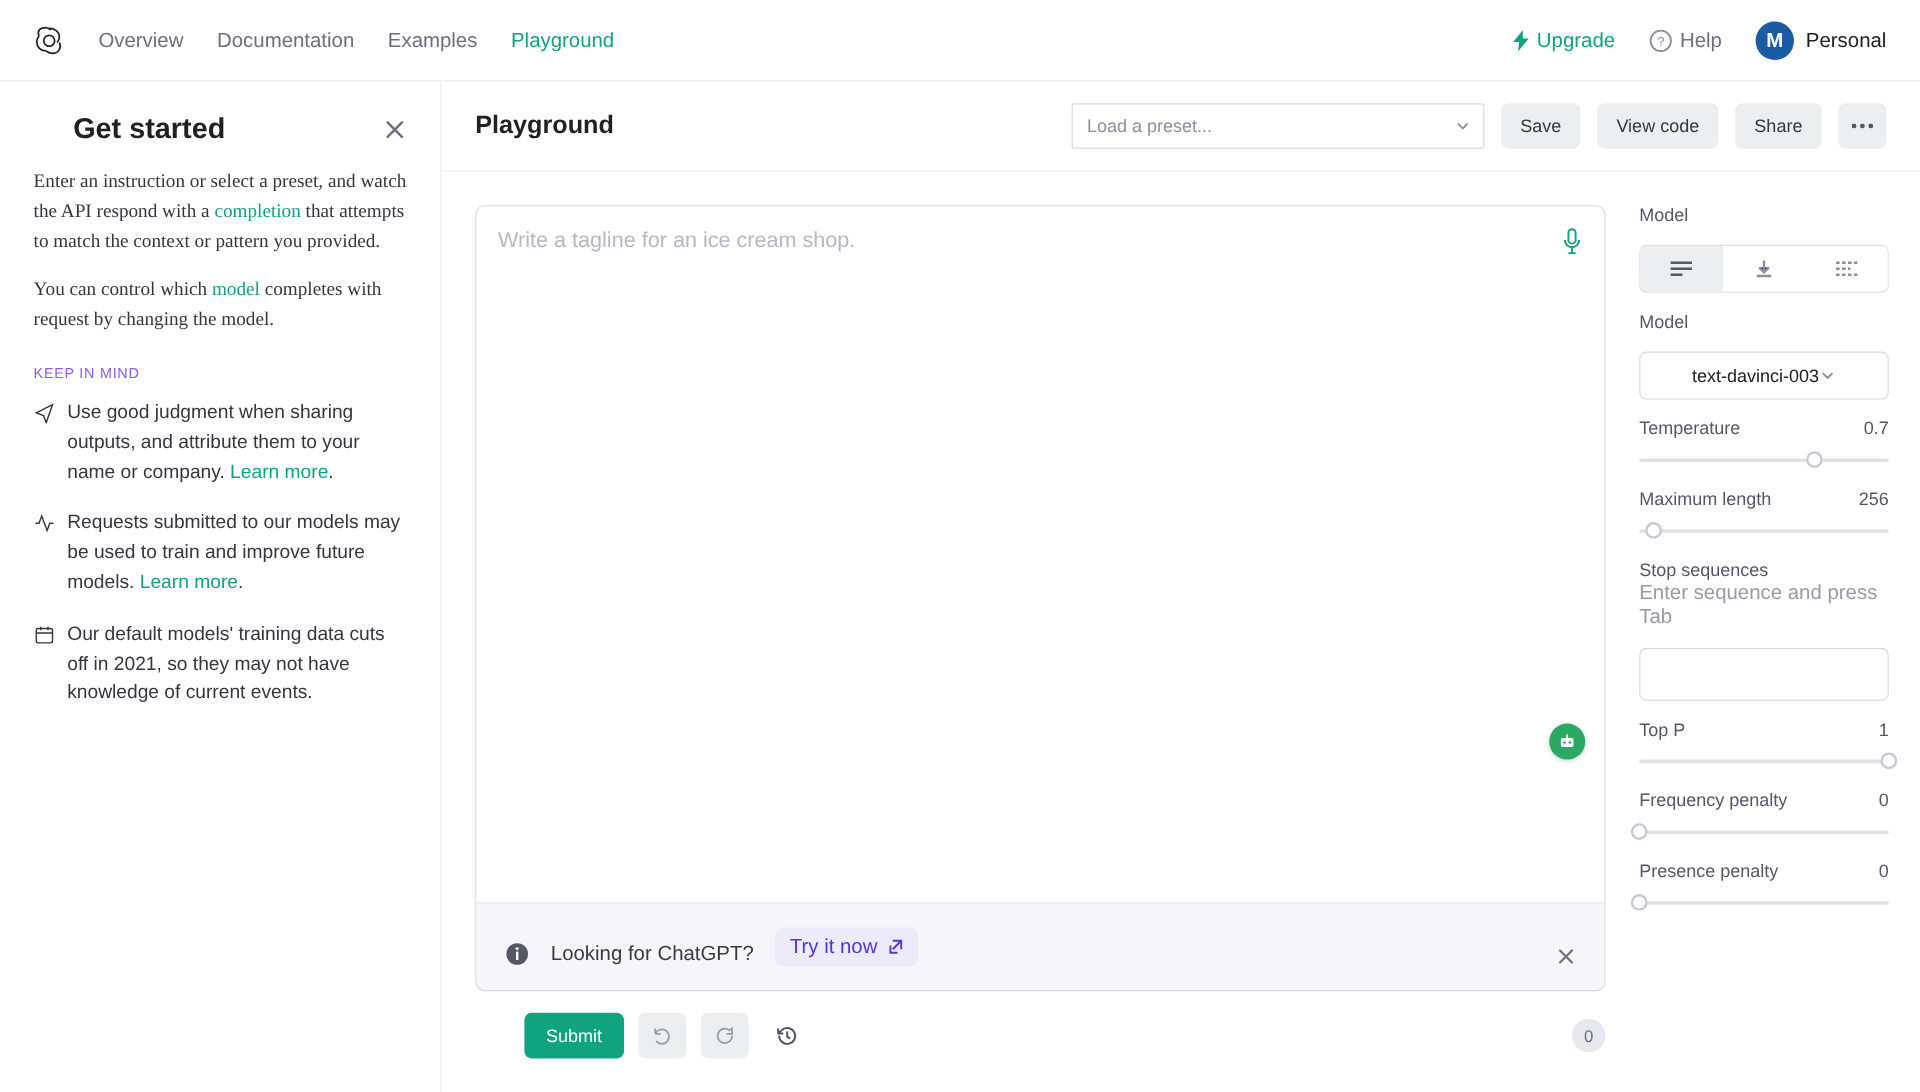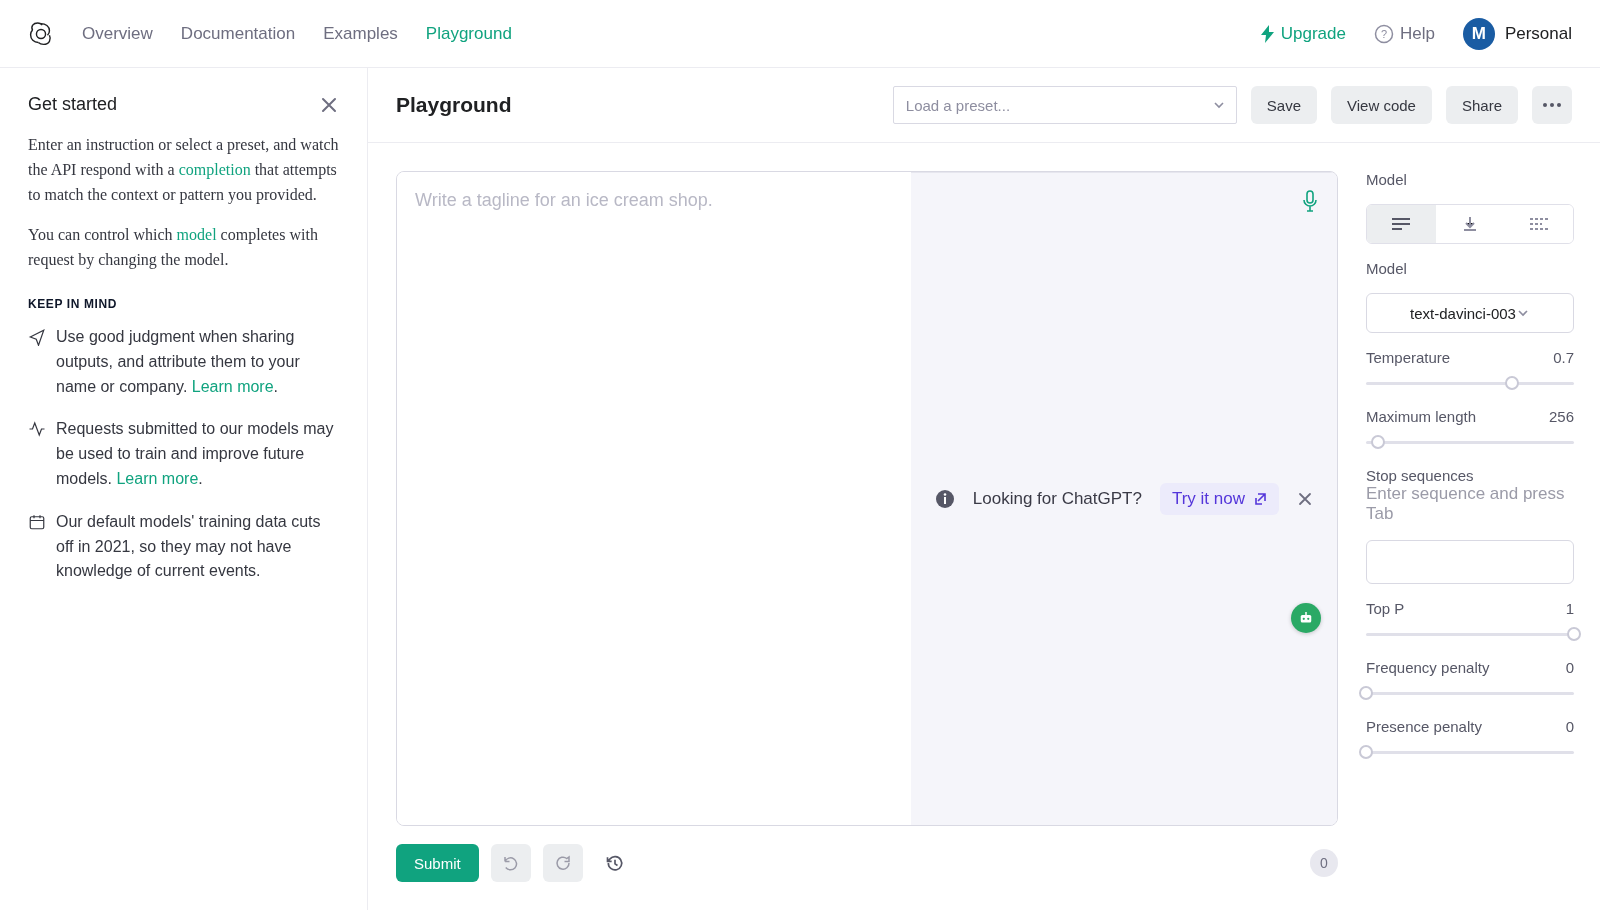--- a/index.html
+++ b/index.html
@@ -42,25 +42,25 @@
   .account{display:flex;align-items:center;gap:10px;cursor:pointer;font-size:17px;}
 
   
   .layout{display:flex;min-height:calc(910px - 68px);}
   .sidebar{
     width:368px;flex:none;
     border-right:1px solid var(--border);
     padding:26px 28px;
   }
   .sb-head{display:flex;align-items:center;justify-content:space-between;margin-bottom:18px;}
-  .sb-title{font-size:18px;font-weight:400;}
+  .sb-title{font-size:24px;font-weight:700;margin-left:33px;}
   .sb-close{cursor:pointer;color:#6e6e80;width:20px;height:20px;}
   .sb-para{font-size:16px;line-height:1.55;margin-bottom:16px;color:#353740;font-family:Liberation Serif, serif;}
   .sb-para a{color:var(--links);text-decoration:none;}
-  .sb-kicker{font-size:12px;font-weight:700;letter-spacing:.6px;color:#0f172a;margin:24px 0 14px;}
+  .sb-kicker{font-size:12px;font-weight:400;letter-spacing:.6px;color:#8b5cf6;margin:24px 0 14px;}
   .tip{display:flex;gap:10px;margin-bottom:18px;font-size:16px;line-height:1.55;color:#353740;}
   .tip svg{flex:none;margin-top:3px;}
   .tip a{color:var(--links);text-decoration:none;}
 
   
   .main{flex:1;display:flex;flex-direction:column;}
   .toolbar{
     display:flex;align-items:center;gap:14px;
     padding:18px 28px;
     border-bottom:1px solid var(--border);
@@ -69,39 +69,39 @@
   .tb-spacer{flex:1;}
   .preset{position:relative;width:344px;height:38px;border:1px solid #d9d9e3;border-radius:2px;display:flex;align-items:center;padding:0 12px;color:#8e8ea0;background:#fff;cursor:pointer;}
   .preset svg{position:absolute;right:10px;}
   .grey-btn{height:38px;background:var(--grey-btn);border:none;border-radius:6px;padding:0 16px;font-size:15px;color:#353740;cursor:pointer;}
   .grey-btn.icon-only{width:40px;padding:0;display:flex;align-items:center;justify-content:center;}
 
   .workarea{flex:1;display:flex;gap:0;}
   .editor-col{flex:1;padding:28px;display:flex;flex-direction:column;min-width:0;}
   .editor-box{
     flex:1;border:1px solid #d9d9e3;border-radius:8px;
-    display:flex;flex-direction:row;overflow:hidden;position:relative;
+    display:flex;flex-direction:column;overflow:hidden;position:relative;
   }
   .editor{flex:1;padding:18px;border:none;resize:none;font-size:18px;color:#353740;outline:none;font-family:inherit;}
   .editor::placeholder{color:#b8b8c5;}
   .mic{position:absolute;top:18px;right:18px;color:var(--green);cursor:pointer;}
   .banner{
-    background:#f5f5fa;padding:20px 24px;display:flex;align-items:center;gap:18px;
+    background:#f5f5fa;padding:20px 24px;display:flex;align-items:flex-end;gap:18px;
     font-size:17px;color:#3a3a46;
     border-top:1px solid #e6e6ee;
   }
   .banner .info-ico{width:20px;height:20px;flex:none;}
   .try-chip{
     background:#ecebfb;color:var(--indigo);
     padding:6px 12px;border-radius:6px;
     display:inline-flex;align-items:center;gap:8px;cursor:pointer;
   }
   .banner-close{margin-left:auto;cursor:pointer;color:#6e6e80;}
 
-  .editor-footer{display:flex;align-items:center;gap:12px;margin-top:18px;}
+  .editor-footer{display:flex;align-items:center;gap:12px;margin-top:18px;margin-left:41px;}
   .submit{background:var(--green);color:#fff;border:none;border-radius:6px;height:38px;padding:0 18px;font-size:15px;font-weight:500;cursor:pointer;}
   .ghost-btn{width:40px;height:38px;border-radius:6px;background:var(--grey-btn);border:none;display:flex;align-items:center;justify-content:center;color:#8e8ea0;cursor:pointer;}
   .plain-ico{width:40px;height:38px;display:flex;align-items:center;justify-content:center;color:#565766;cursor:pointer;}
   .token-pill{margin-left:auto;width:28px;height:28px;border-radius:50%;background:#e8e8ef;color:#6e6e80;display:flex;align-items:center;justify-content:center;font-size:14px;}
 
   
   .settings{
     width:234px;flex:none;padding:28px 14px 28px 0;
     display:flex;flex-direction:column;gap:16px;
   }

